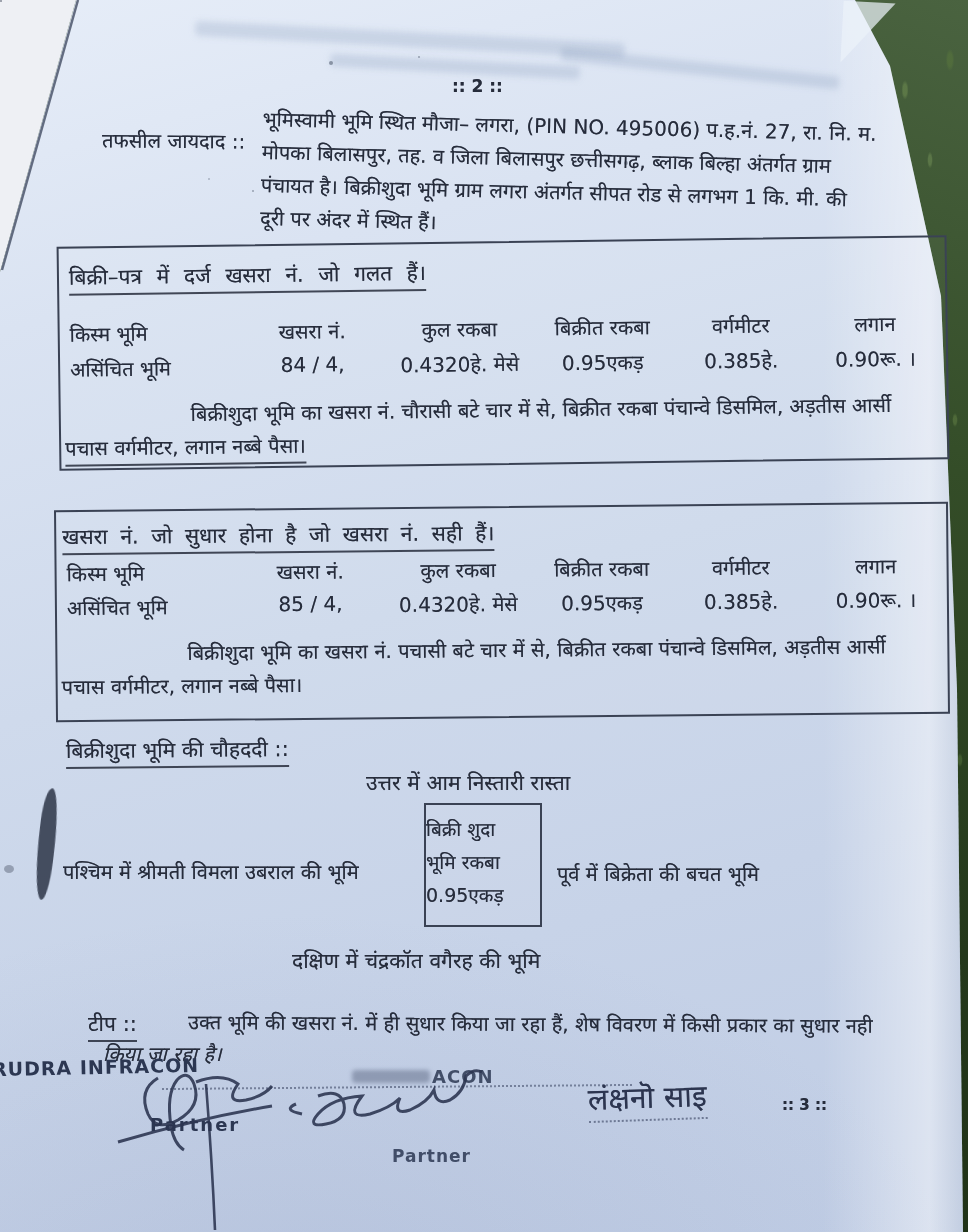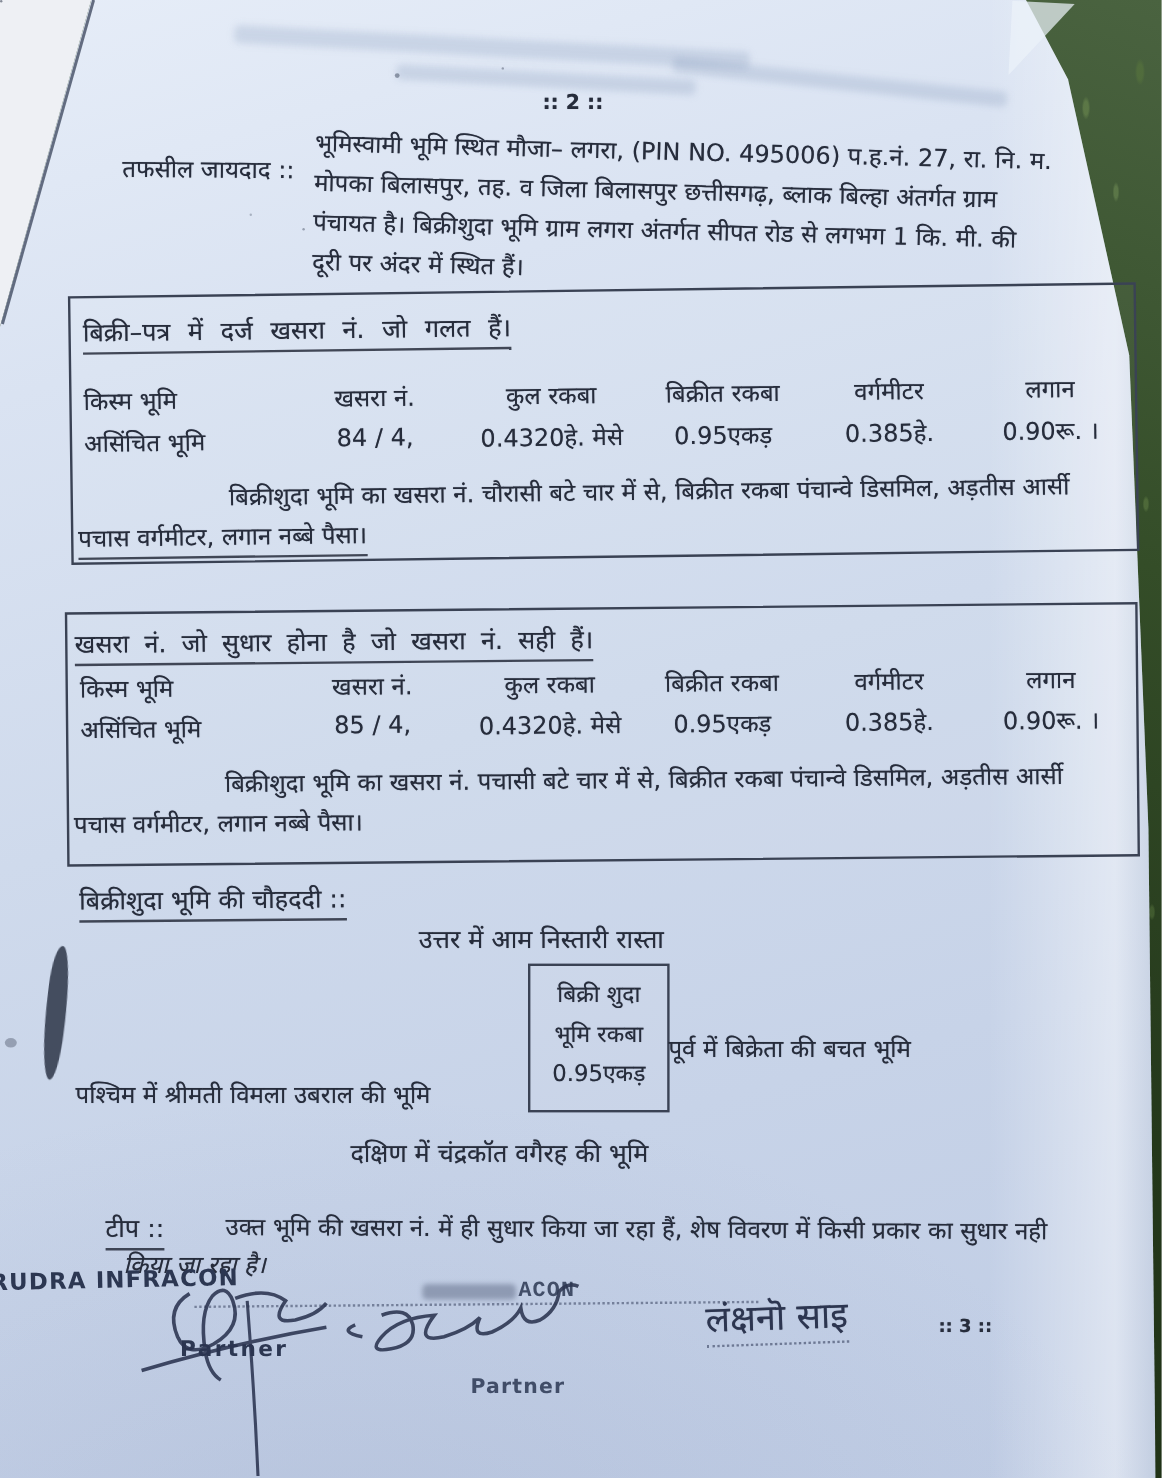--- a/index.html
+++ b/index.html
@@ -134,24 +134,24 @@
     <div class="c c3">0.4320हे. मेसे</div>
     <div class="c c4">0.95एकड़</div>
     <div class="c c5">0.385हे.</div>
     <div class="c c6">0.90रू. ।</div>
   </div>
   <div class="t fs20" style="left:130px;top:128px;">बिक्रीशुदा भूमि का खसरा नं. पचासी बटे चार में से, बिक्रीत रकबा पंचान्वे डिसमिल, अड़तीस आर्सी</div>
   <div class="t fs20" style="left:4px;top:161px;">पचास वर्गमीटर, लगान नब्बे पैसा।</div>
 </div>
 
 <div class="t fs21 ul" style="left:66px;top:735px;transform:rotate(-.5deg);">बिक्रीशुदा भूमि की चौहददी ::</div>
-<div class="t fs21" style="left:349px;top:768px;">उत्तर में आम निस्तारी रास्ता</div>
+<div class="t fs21" style="left:366px;top:768px;">उत्तर में आम निस्तारी रास्ता</div>
 
-<div class="t fs20" style="left:63px;top:898px;">पश्चिम में श्रीमती विमला उबराल की भूमि</div>
-<div class="box" style="left:440px;top:803px;width:114px;height:120px;text-align:center;">
+<div class="t fs20" style="left:63px;top:858px;">पश्चिम में श्रीमती विमला उबराल की भूमि</div>
+<div class="box" style="left:424px;top:803px;width:114px;height:120px;text-align:left;">
   <div class="t" style="position:static;display:block;font-size:19px;line-height:33px;padding-top:8px;">
     <div>बिक्री शुदा</div>
     <div>भूमि रकबा</div>
     <div>0.95एकड़</div>
   </div>
 </div>
 <div class="t fs20" style="left:557px;top:860px;text-align:center;">पूर्व में बिक्रेता की बचत भूमि</div>
 <div class="t fs21" style="left:292px;top:946px;">दक्षिण में चंद्रकॉत वगैरह की भूमि</div>
 
 <div class="t fs21 ul" style="left:88px;top:1009px;">टीप ::</div>
@@ -159,21 +159,21 @@
 <div class="t fs20" style="left:103px;top:1040px;font-style:italic;">किया जा रहा है।</div>
 
 <div class="blob" style="left:38px;top:788px;width:17px;height:112px;transform:rotate(7deg);border-radius:45% 55% 40% 60%/30% 60% 35% 65%;"></div>
 <div class="blob" style="left:4px;top:865px;width:10px;height:8px;opacity:.35;border-radius:50%;"></div>
 
 <div class="stamp" style="left:-8px;top:1056px;font-size:19px;transform:rotate(-1.2deg);">RUDRA INFRACON</div>
 <div class="dotted-line" style="left:162px;top:1086px;width:470px;transform:rotate(-.5deg);"></div>
 <div class="stamp" style="left:150px;top:1114px;font-size:18px;letter-spacing:2px;">Partner</div>
 
 <div class="bleed" style="left:352px;top:1070px;width:78px;height:13px;background:rgba(50,60,90,.35);filter:blur(2px);"></div>
-<div class="stamp" style="left:432px;top:1066px;font-size:18px;color:rgba(44,55,82,.85);font-family:Liberation Mono, monospace;">ACON</div>
+<div class="stamp" style="left:432px;top:1066px;font-size:18px;color:rgba(44,55,82,.85);">ACON</div>
 <div class="stamp" style="left:392px;top:1146px;font-size:17px;color:rgba(44,55,82,.85);">Partner</div>
 
 <div class="t" style="left:588px;top:1076px;font-size:30px;color:#2c3550;transform:rotate(-2deg);border-bottom:2px dotted rgba(55,65,95,.6);padding-bottom:2px;">लंक्षनॊ साइ</div>
 <div class="t" style="left:782px;top:1096px;font-size:15px;font-weight:bold;">:: 3 ::</div>
 
 <svg class="sig" width="968" height="1232">
 
   <g stroke="#2b3450" stroke-width="3" fill="none" opacity=".88">
     <path d="M158 1078 q-20 12 -10 36 q8 18 30 6 q24 -14 16 -36 q-6 -15 -17 -4 q-11 14 -6 46 q3 18 13 24"></path>
     <path d="M196 1082 q26 -10 42 2 q-14 20 8 16 q18 -4 26 -14"></path>

